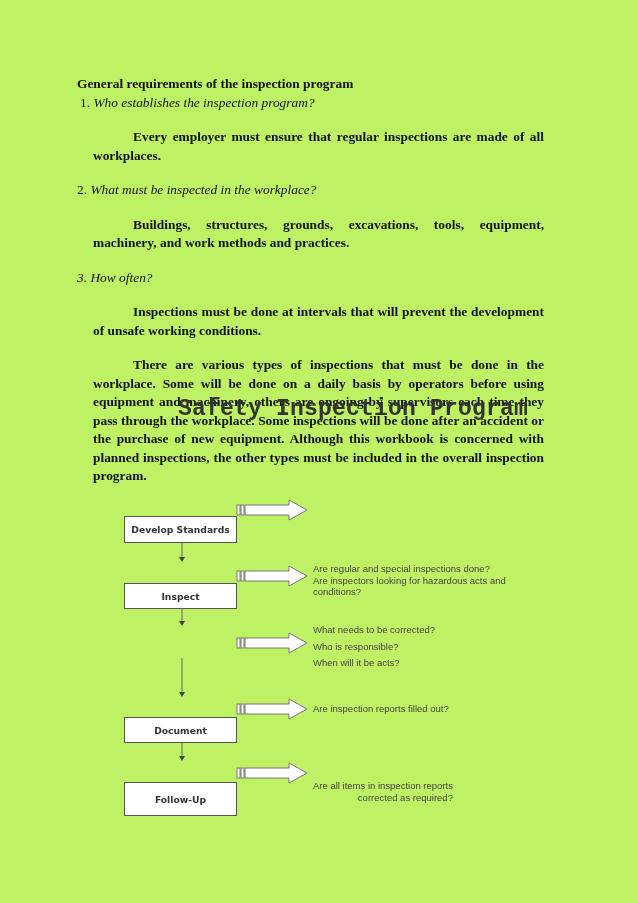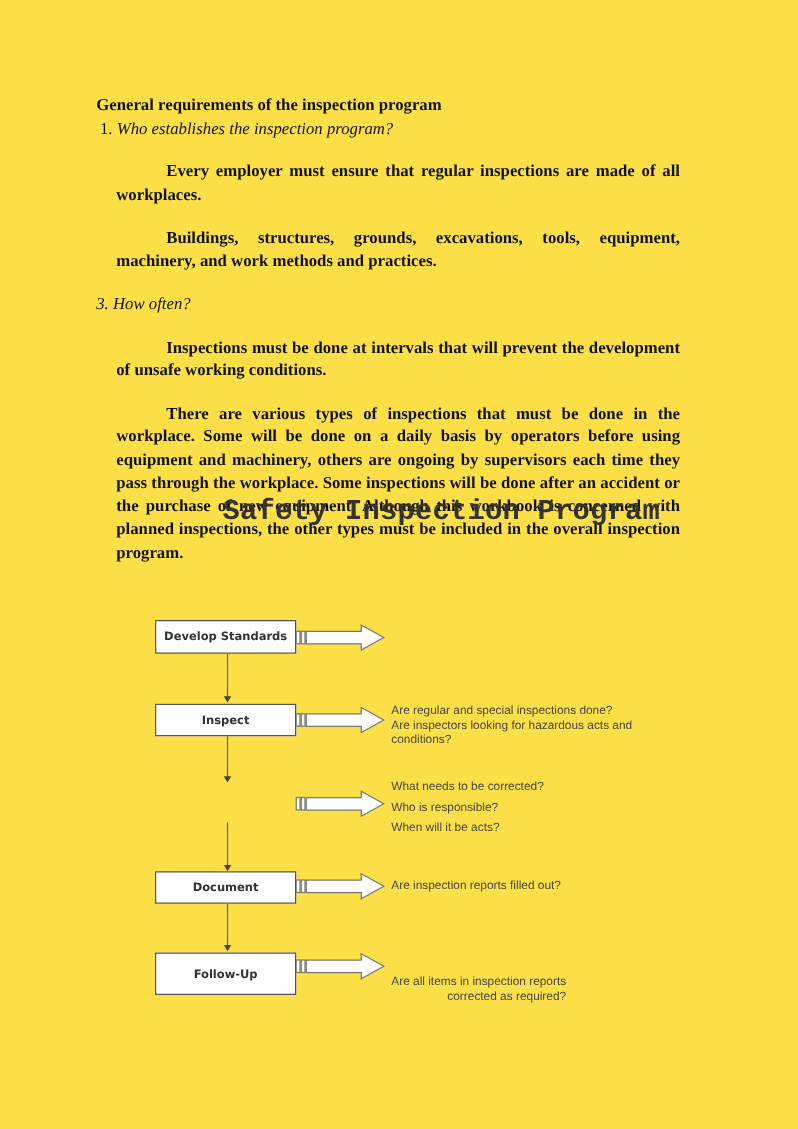--- a/index.html
+++ b/index.html
@@ -1,43 +1,47 @@
 <!DOCTYPE html>
 <html><head>
 <meta charset="utf-8">
 <style>
   html, body { margin:0; padding:0; background:#ffffff; }
   body { width:638px; height:903px; position:relative; overflow:hidden; }
-  .page { position:absolute; left:0; top:0; width:638px; height:903px; background:#fde047; }
+  .page { position:absolute; left:0; top:0; width:638px; height:903px; background:#bef264; }
   .text { position:absolute; left:77px; width:483px; font-family:"Liberation Serif", "DejaVu Serif", serif; font-size:13.4px; color:#111; line-height:18.5px; }
   .heading { font-weight:bold; }
   .q { font-style:italic; }
   .q .num { font-style:normal; }
   .para { text-align:justify; text-indent:40px; margin:16px;font-weight:bold; }
   .diagram { position:absolute; left:0; top:0; width:638px; height:903px; }
   .dtitle { position:absolute; left:178px; top:396px; font-family:Liberation Mono, monospace; font-weight:bold; font-size:23px; color:#333; letter-spacing:0.2px; }
-  .box { position:absolute; left:124px; width:113px; border:1px solid #555; background:#fff; font-family:"DejaVu Sans", "Liberation Sans", sans-serif; font-weight:bold; font-size:9.2px; color:#333; display:flex; align-items:center; justify-content:center; text-align:center; line-height:13px; box-sizing:border-box; }
+  .box { position:absolute; left:124px; width:113px; border:1px solid #555; background:#fff; font-family:"DejaVu Sans", "Liberation Sans", sans-serif; font-weight:bold; font-size:9.2px; color:#333; display:flex; align-items:center; justify-content:center; text-align:center; line-height:13px; box-sizing:border-box;margin-top:20px; }
   .qs { position:absolute; left:313px; font-family:"Liberation Sans", "DejaVu Sans", sans-serif; font-size:9.5px; color:#444; }
   .qs div { white-space:nowrap; }
   svg.lines { position:absolute; left:0; top:0; }
 </style>
 </head>
 <body>
 
 <div class="page">
 
   <div class="text" style="top:75px;">
     <div class="heading">General requirements of the inspection program</div>
 
     <div class="q" style="padding-left:3px;">
       <span class="num">1.</span>
       <span>Who establishes the inspection program?</span>
     </div>
     <p class="para">Every employer must ensure that regular inspections are made of all workplaces.</p>
 
+    <div class="q">
+      <span class="num">2.</span>
+      <span>What must be inspected in the workplace?</span>
+    </div>
     <p class="para">Buildings, structures, grounds, excavations, tools, equipment, machinery, and work methods and practices.</p>
 
     <div class="q" style="margin-top:15px;">
       <span>3.</span>
       <span>How often?</span>
     </div>
     <p class="para">Inspections must be done at intervals that will prevent the development of unsafe working conditions.</p>
 
     <p class="para" style="margin-top:12px;">There are various types of inspections that must be done in the workplace. Some will be done on a daily basis by operators before using equipment and machinery, others are ongoing by supervisors each time they pass through the workplace. Some inspections will be done after an accident or the purchase of new equipment. Although this workbook is concerned with planned inspections, the other types must be included in the overall inspection program.</p>
   </div>

